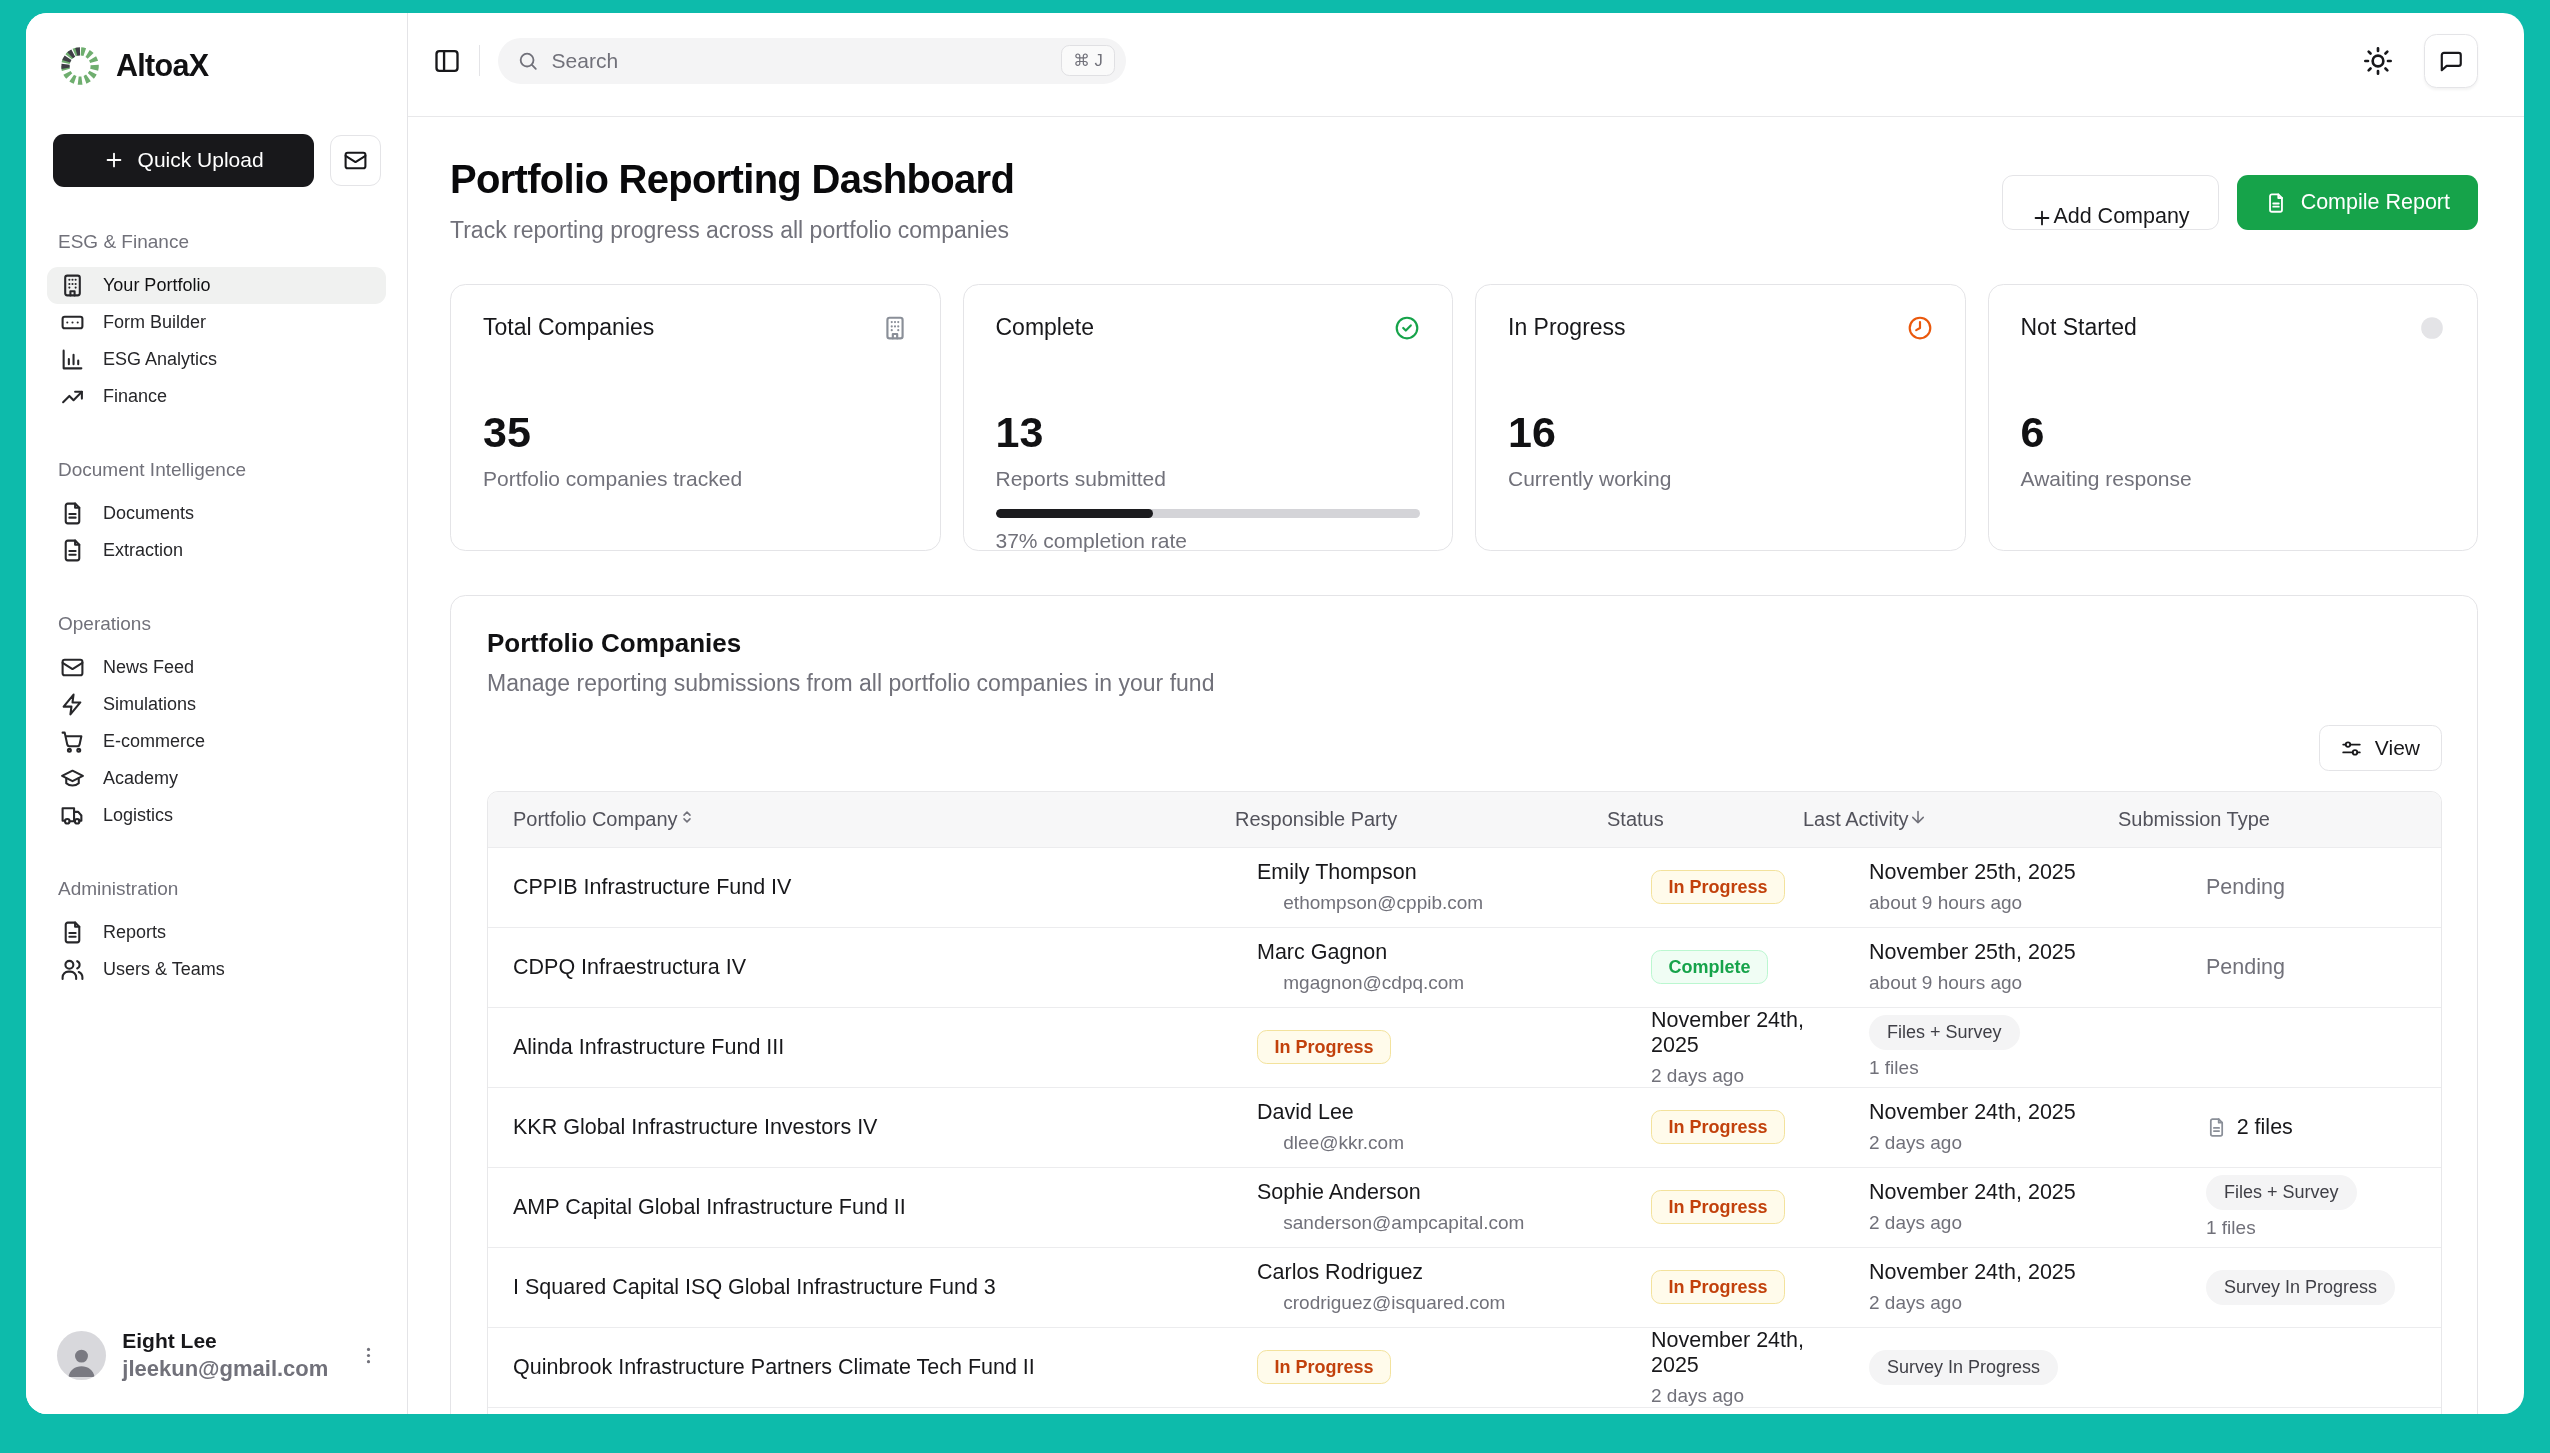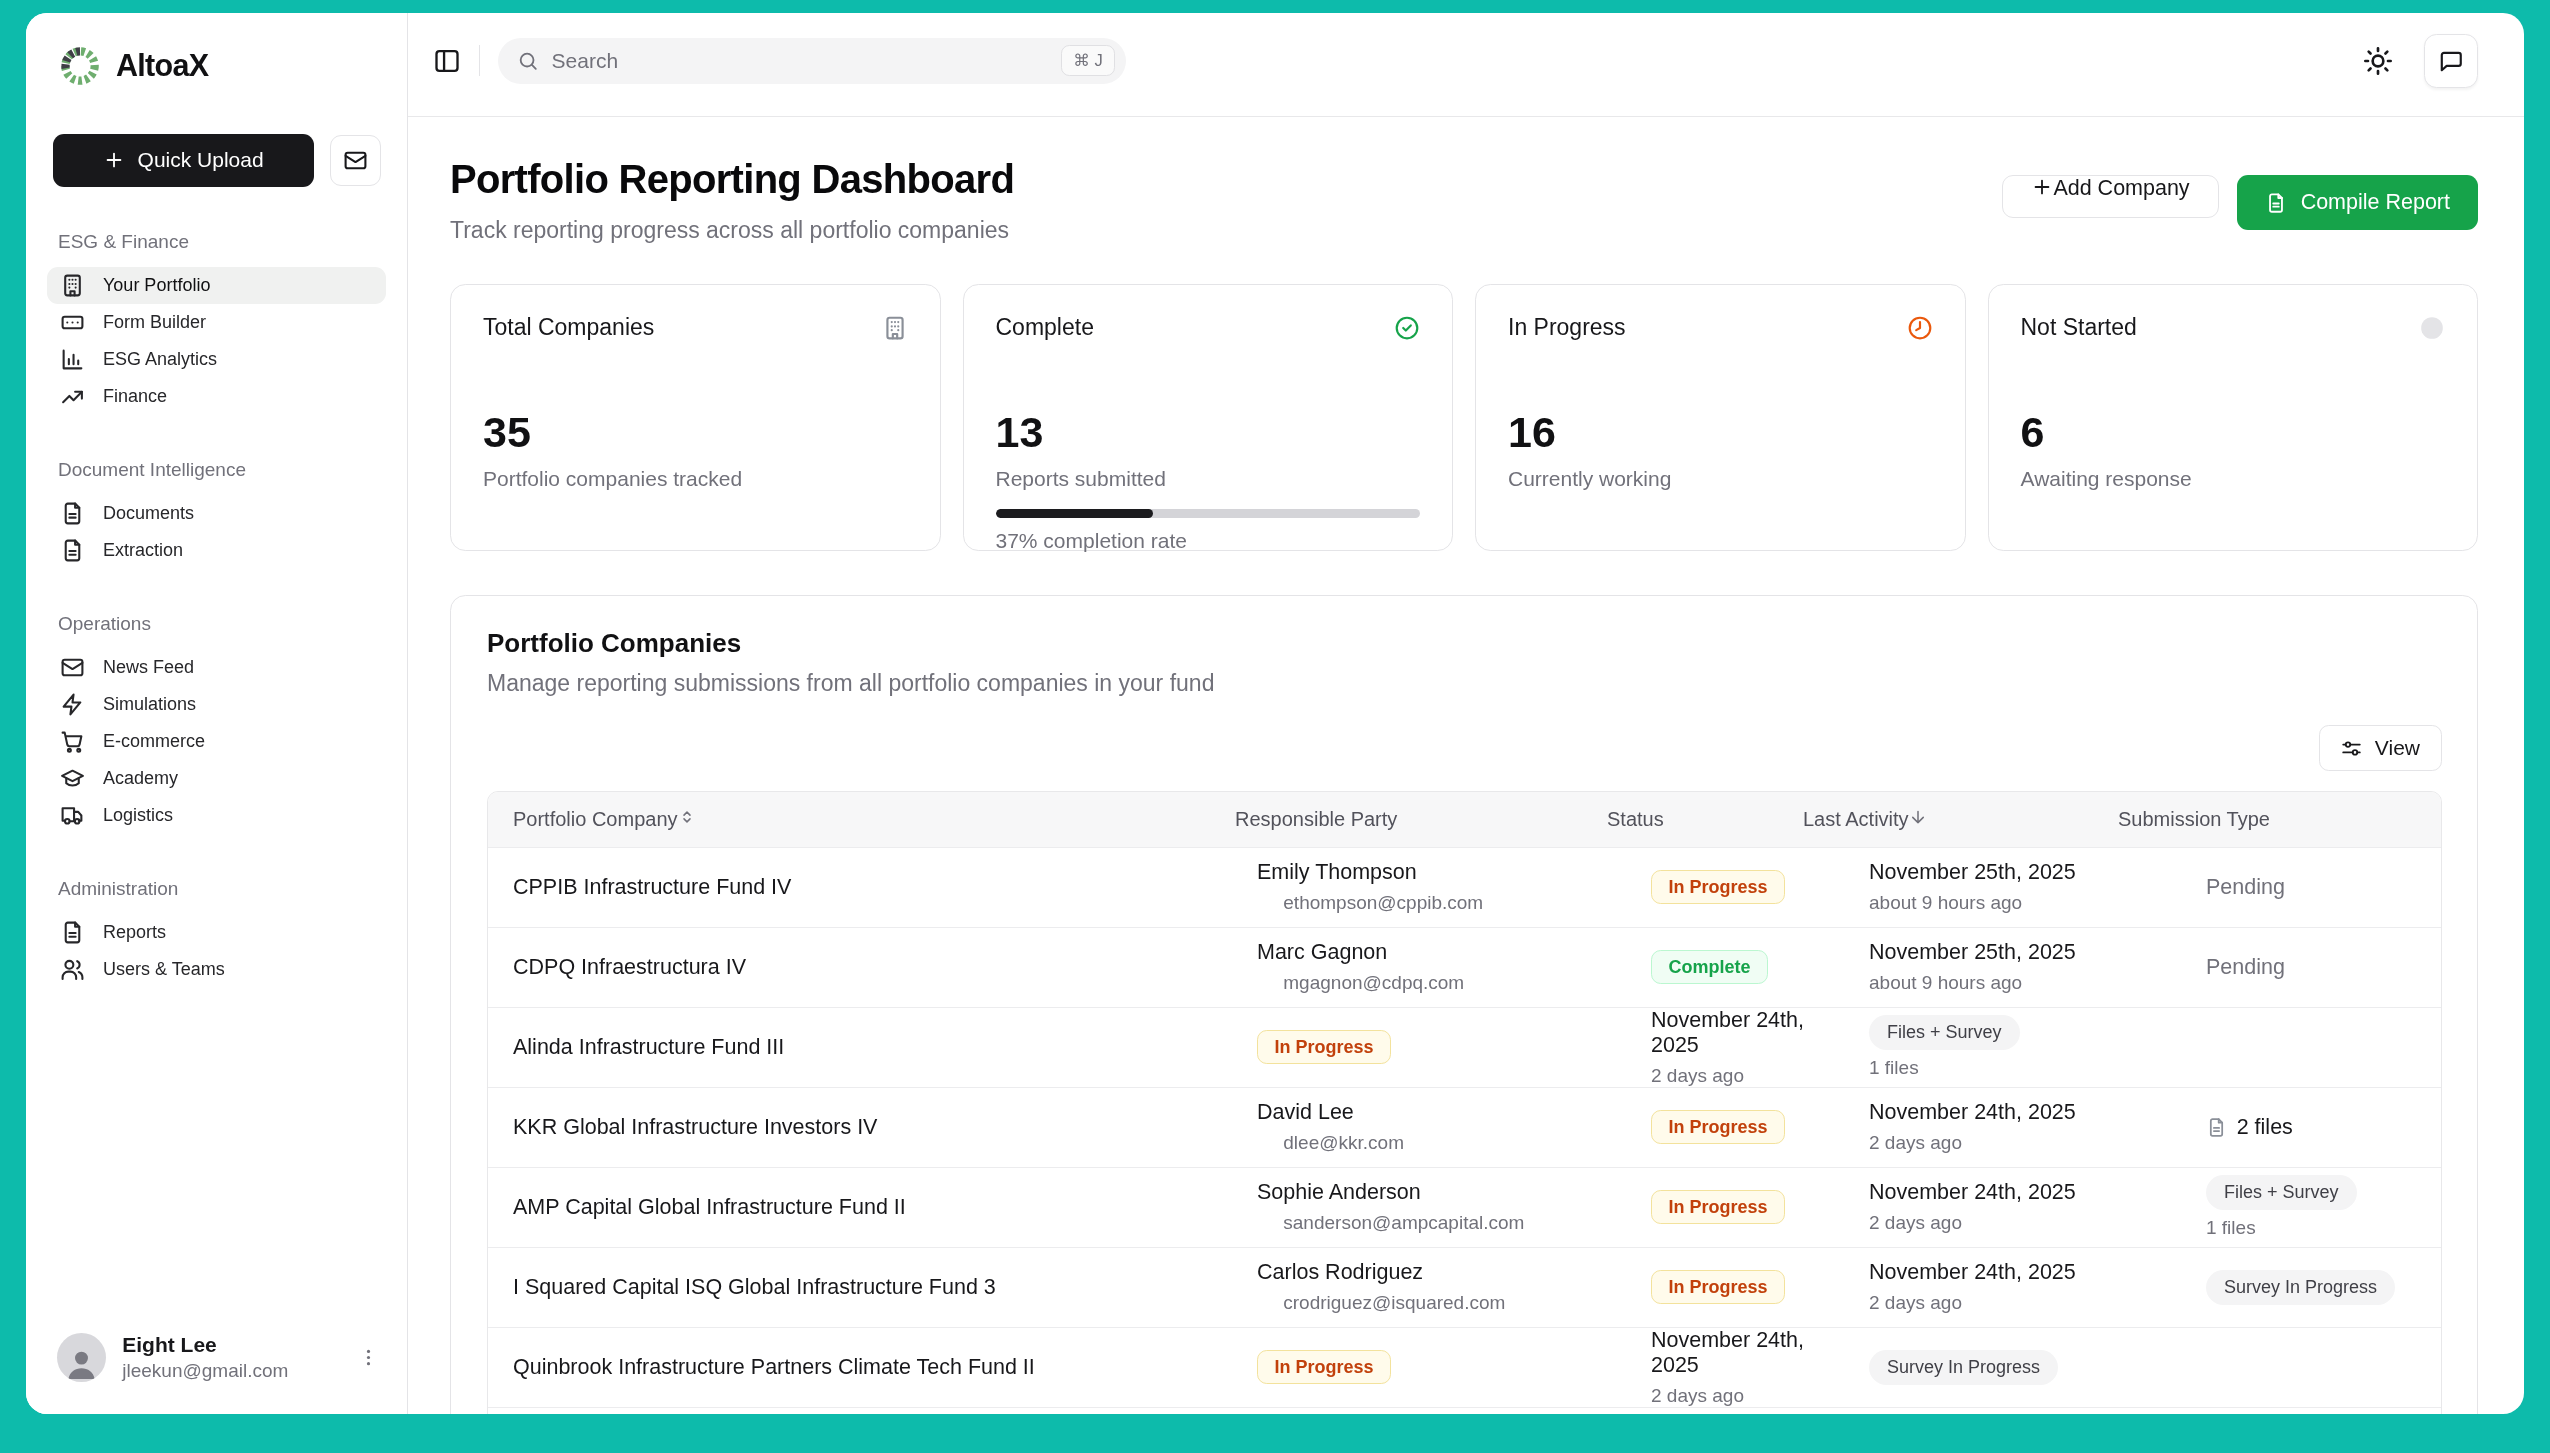--- a/index.html
+++ b/index.html
@@ -25,21 +25,21 @@
   .side-label { font-size:19px; color:#71717a; padding-left:11px; margin-bottom:14px; }
   .nav-item { display:flex; align-items:center; gap:18px; height:37px; padding:0 13px;
               border-radius:11px; font-size:18px; color:#27272a; cursor:pointer; }
   .nav-item.active { background:#f0f1f0; color:#111113; }
   .nav-item .icon { width:25px; height:25px; color:#27272a; flex:0 0 25px; }
   .side-footer { margin-top:auto; display:flex; align-items:center; gap:16.6px; padding:9.7px 7px 4.2px 9.7px; }
   .avatar { width:49px; height:49px; border-radius:50%; background:#d8d8dc; overflow:hidden;
             display:flex; align-items:flex-end; justify-content:center; }
   .avatar svg { width:37px; height:37px; color:#7a7a82; }
   .u-name { font-size:21px; font-weight:600; color:#18181b; }
-  .u-mail { font-size:19px; color:#71717a; margin-top:2.8px; }
+  .u-mail { font-size:22px; color:#71717a; margin-top:2.8px;font-weight:bold; }
   .side-footer .dots { margin-left:auto; color:#71717a; width:21px; height:21px; cursor:pointer; }
 
   
   .main { flex:1; display:flex; flex-direction:column; min-width:0; }
   .topbar { height:104px; flex:0 0 104px; border-bottom:0.7px solid #e8e8ea; display:flex;
             align-items:center; padding:0 46px 8px 25px; gap:18px; }
   .tb-icon { width:28px; height:28px; color:#18181b; cursor:pointer; }
   .tb-divider { width:0.7px; height:30.5px; background:#e4e4e7; }
   .search-pill { width:628px; height:46px; background:#f4f4f5; border-radius:23px;
                  display:flex; align-items:center; gap:12.5px; padding:0 11px 0 19.4px; cursor:text; }
@@ -54,22 +54,22 @@
   .chat-btn { width:54px; height:54px; border:0.7px solid #e4e4e7; border-radius:12.5px; background:#fff;
               box-shadow:0 1.4px 2.8px rgba(0,0,0,.05); display:flex; align-items:center; justify-content:center;
               cursor:pointer; color:#18181b; margin-left:12.5px; }
 
   .content { flex:1; padding:40px 46px 0 42px; overflow:hidden; }
 
   .page-head { display:flex; align-items:flex-start; }
   .page-title { font-size:40px; font-weight:700; letter-spacing:-0.7px; color:#09090b; }
   .page-sub { font-size:23px; color:#71717a; margin-top:15.3px; }
   .head-actions { margin-left:auto; display:flex; gap:18px; margin-top:18px; }
-  .btn-outline { height:43px; padding:0 28px; border:0.7px solid #e4e4e7; border-radius:11px; background:#fff;
-                 display:flex; align-items:flex-start; font-size:21.5px; color:#18181b;
+  .btn-outline { height:55px; padding:0 28px; border:0.7px solid #e4e4e7; border-radius:11px; background:#fff;
+                 display:flex; align-items:flex-end; font-size:21.5px; color:#18181b;
                  font-family:inherit; cursor:pointer; }
   .btn-green { height:55px; padding:0 28px; border:none; border-radius:11px; background:#16a34a;
                display:flex; align-items:center; gap:14px; font-size:21.5px; color:#fff;
                font-family:inherit; cursor:pointer; }
   .btn-outline .icon, .btn-green .icon { width:22px; height:22px; }
 
   
   .stats { display:grid; grid-template-columns:repeat(4,1fr); gap:22px; margin-top:40px; }
   .stat-card { border:0.7px solid #e4e4e7; border-radius:15.3px; background:#fff; height:267px;
                padding:29px 32px; position:relative; }

